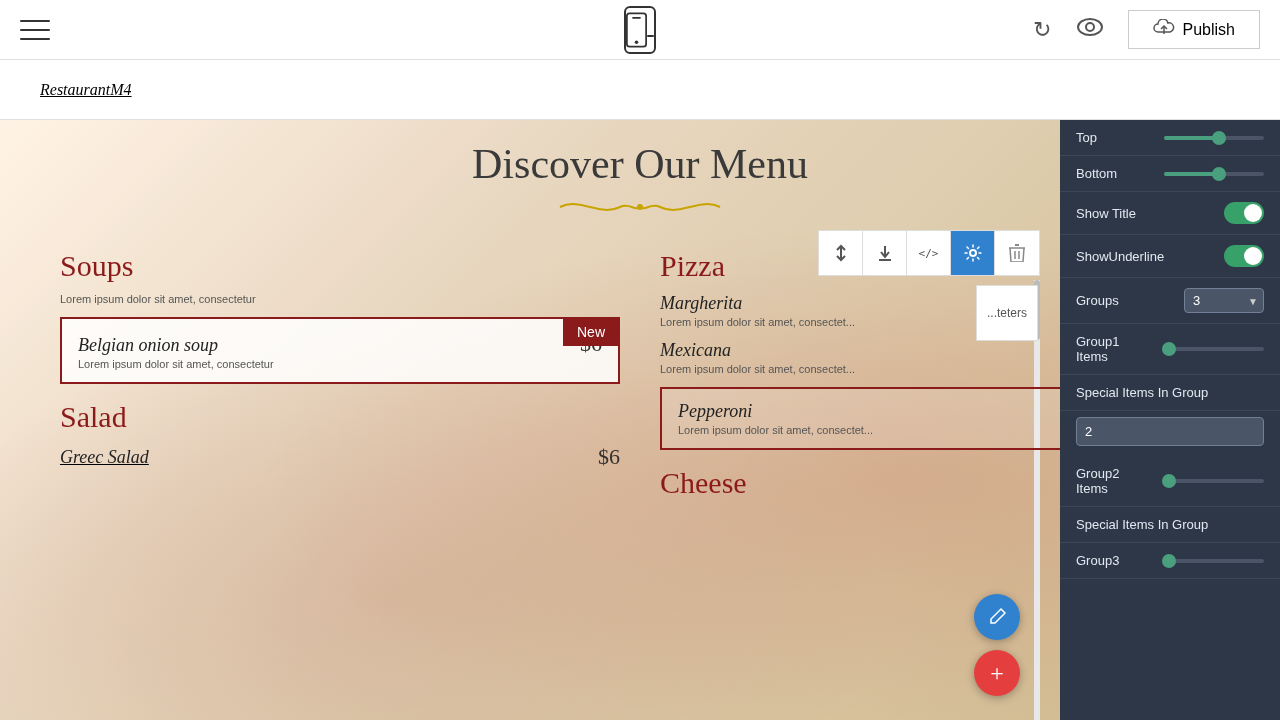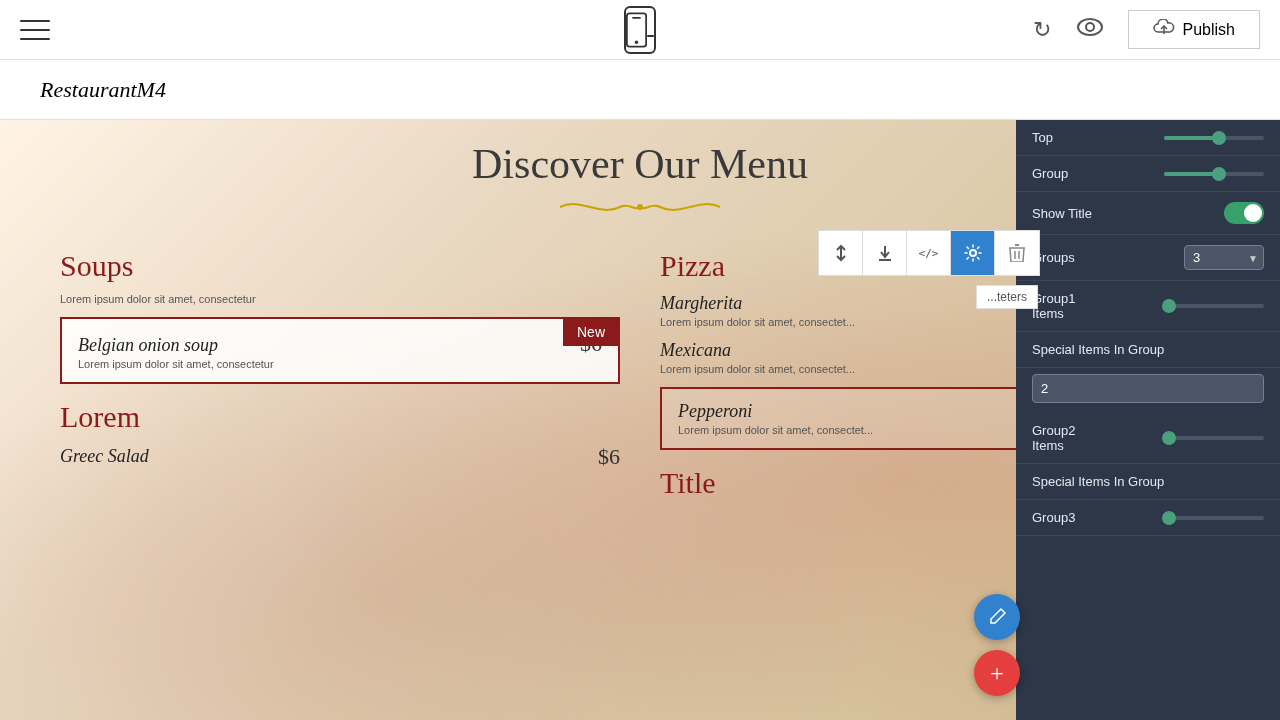--- a/index.html
+++ b/index.html
@@ -45,21 +45,21 @@
       height: 60px;
       background: #fff;
       display: flex;
       align-items: center;
       justify-content: space-between;
       padding: 0 40px;
       border-bottom: 1px solid #e0e0e0;
       position: relative;
       z-index: 50;
     }
-    .site-logo { font-size: 22px; font-family: Georgia, serif; font-style: italic; }
+    .site-logo { font-size: 16px; font-family: Georgia, serif; font-style: italic; text-decoration: underline; }
     .site-nav { display: flex; align-items: center; gap: 60px; }
     .site-nav a { text-decoration: none; color: #333; font-size: 14px; font-family: Arial, sans-serif; }
     .site-nav .contact-btn {
       border: 2px solid #333;
       padding: 6px 20px;
       font-size: 14px;
       font-family: Arial, sans-serif;
       color: #333;
       cursor: pointer;
     }
@@ -145,21 +145,21 @@
       padding: 12px 16px;
       margin-bottom: 12px;
       background: rgba(255,255,255,0.2);
     }
 
     
     .settings-panel {
       position: absolute;
       top: 0;
       right: 0;
-      width: 264px;
+      width: 220px;
       background: #2d3748;
       color: #fff;
       z-index: 200;
       height: 100%;
       overflow-y: auto;
     }
     .toolbar-btn {
       width: 44px;
       height: 44px;
       display: flex;
@@ -321,21 +321,21 @@
       pointer-events: none;
     }
 
     
     .params-label {
       position: absolute;
       top: 165px;
       right: 248px;
       background: #fff;
       border: 1px solid #ddd;
-      padding: 4px 10px;
+      padding: 20px 10px;
       font-size: 12px;
       font-family: Arial, sans-serif;
       color: #555;
       z-index: 150;
     }
   </style>
 </head>
 <body>
 
 <div class="topbar">
@@ -403,23 +403,23 @@
 
         <div class="menu-item-featured">
           <div class="new-badge">New</div>
           <div style="display:flex; justify-content:space-between; align-items:baseline;">
             <div class="menu-item-name">Belgian onion soup</div>
             <div class="menu-item-price">$6</div>
           </div>
           <div class="menu-item-desc">Lorem ipsum dolor sit amet, consectetur</div>
         </div>
 
-        <div class="menu-category-title" style="margin-top:16px;">Lorem</div>
+        <div class="menu-category-title" style="margin-top:16px;">Salad</div>
         <div class="menu-item">
-          <div style="display:flex; justify-content:space-between; align-items:center;">
+          <div style="display:flex; justify-content:space-between; align-items:flex-end;text-decoration:underline;">
             <div class="menu-item-name">Greec Salad</div>
             <div class="menu-item-price">$6</div>
           </div>
         </div>
       </div>
 
       <div>
         <div class="menu-category-title">Pizza</div>
 
         <div class="menu-item">
@@ -430,21 +430,21 @@
         <div class="menu-item">
           <div class="menu-item-name">Mexicana</div>
           <div class="menu-item-desc">Lorem ipsum dolor sit amet, consectet...</div>
         </div>
 
         <div class="menu-item-featured-pizza" style="border:2px solid #8b1a1a; padding:12px 16px; background:rgba(255,255,255,0.15);">
           <div class="menu-item-name">Pepperoni</div>
           <div class="menu-item-desc">Lorem ipsum dolor sit amet, consectet...</div>
         </div>
 
-        <div class="menu-category-title" style="margin-top:16px;">Title</div>
+        <div class="menu-category-title" style="margin-top:16px;">Cheese</div>
       </div>
     </div>
   </div>
 
   <div style="position:absolute; top:110px; right:240px; display:flex; background:#fff; border:1px solid #ddd; z-index:201;">
     <div class="toolbar-btn">
       <svg width="18" height="18" viewBox="0 0 18 18" fill="none">
         <line x1="9" y1="2" x2="9" y2="16" stroke="#555" stroke-width="2"></line>
         <polyline points="5,6 9,2 13,6" stroke="#555" stroke-width="2" fill="none"></polyline>
         <polyline points="5,12 9,16 13,12" stroke="#555" stroke-width="2" fill="none"></polyline>
@@ -483,34 +483,38 @@
       <span class="panel-label">Top</span>
       <div style="position:relative; width:100px;">
         <div class="slider-track">
           <div class="slider-fill" style="width:55%;"></div>
           <div class="slider-thumb" style="left:55%;"></div>
         </div>
       </div>
     </div>
 
     <div class="panel-row">
-      <span class="panel-label">Group</span>
+      <span class="panel-label">Bottom</span>
       <div style="position:relative; width:100px;">
         <div class="slider-track">
           <div class="slider-fill" style="width:55%;"></div>
           <div class="slider-thumb" style="left:55%;"></div>
         </div>
       </div>
     </div>
 
     <div class="panel-row">
       <span class="panel-label">Show Title</span>
       <div class="toggle on"></div>
     </div>
 
+    <div class="panel-row">
+      <span class="panel-label">ShowUnderline</span>
+      <div class="toggle on"></div>
+    </div>
 
 
 
     <div class="panel-row">
       <span class="panel-label">Groups</span>
       <div class="select-wrapper">
         <select class="panel-select">
           <option>3</option>
           <option>1</option>
           <option>2</option>

